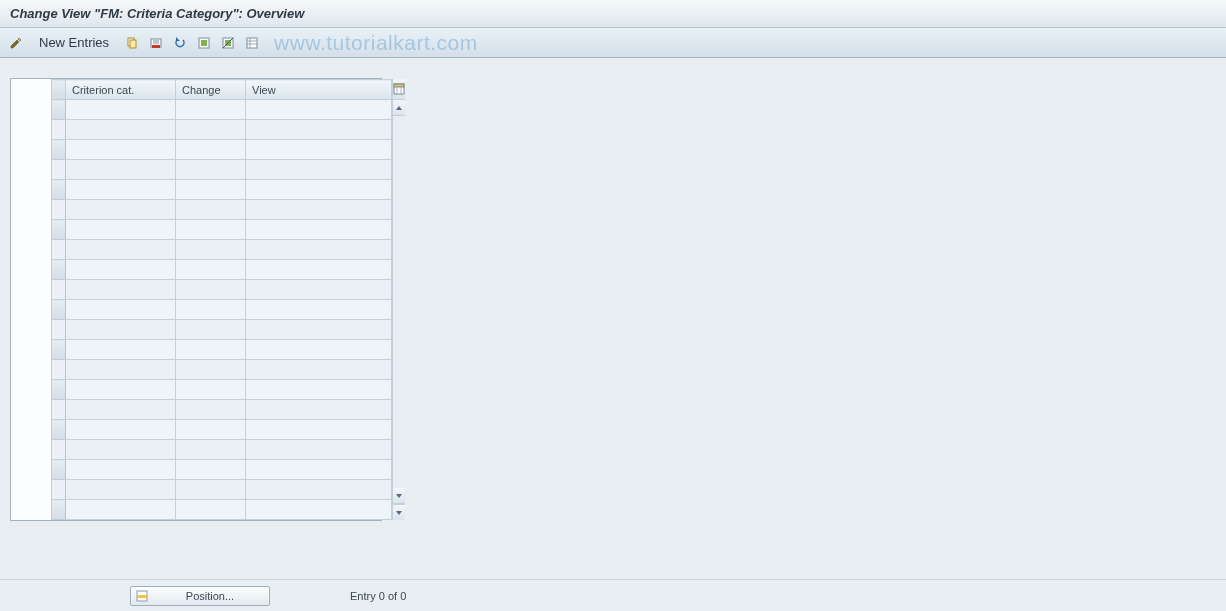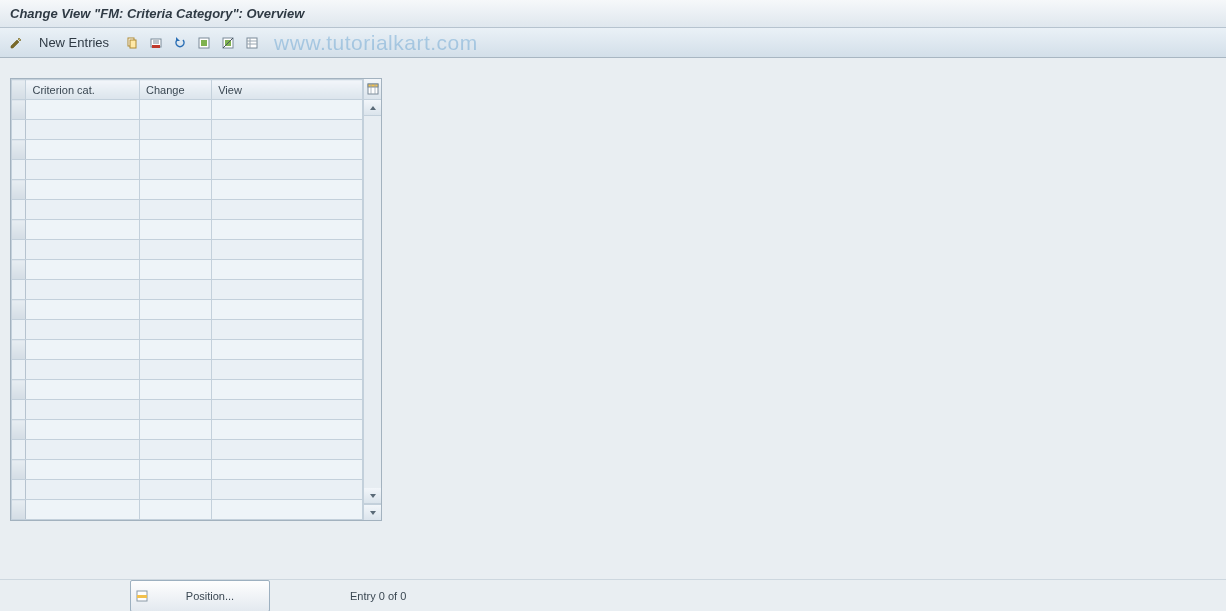--- a/index.html
+++ b/index.html
@@ -98,21 +98,21 @@
   .tbl th.sel-col { background: linear-gradient(#e7edf2,#d4dde5); }
 
   .col-crit { width: 110px; }
   .col-len  { width: 70px; }
   .col-name { width: 146px; }
 
   
   .table-wrap {
     display: flex;
   }
-  .table-body { flex: 1; }
+  .table-body { flex: 1; margin-left: 40px; }
   .vscroll {
     width: 18px;
     display: flex; flex-direction: column;
     border-left: 1px solid #c3d0db;
   }
   .vscroll .vs-corner {
     height: 21px;
     background: linear-gradient(#f2f6fa,#dbe4ec);
     border-bottom: 1px solid #c3d0db;
     display: flex; align-items: center; justify-content: center;
@@ -136,21 +136,21 @@
     left: 0; right: 0; bottom: 0;
     height: 32px;
     background: #e9eef2;
     border-top: 1px solid #cdd7df;
     display: flex;
     align-items: center;
     padding-left: 130px;
     gap: 80px;
   }
   .pos-btn {
-    width: 140px; height: 32px;
+    width: 140px; height: 20px;
     background: linear-gradient(#fefefe,#e3e9ef);
     border: 1px solid #9db0c0;
     border-radius: 2px;
     display: flex; align-items: center;
     gap: 6px;
     padding: 0 4px;
     cursor: pointer;
     font-size: 11px;
     color: #3a4752;
   }

